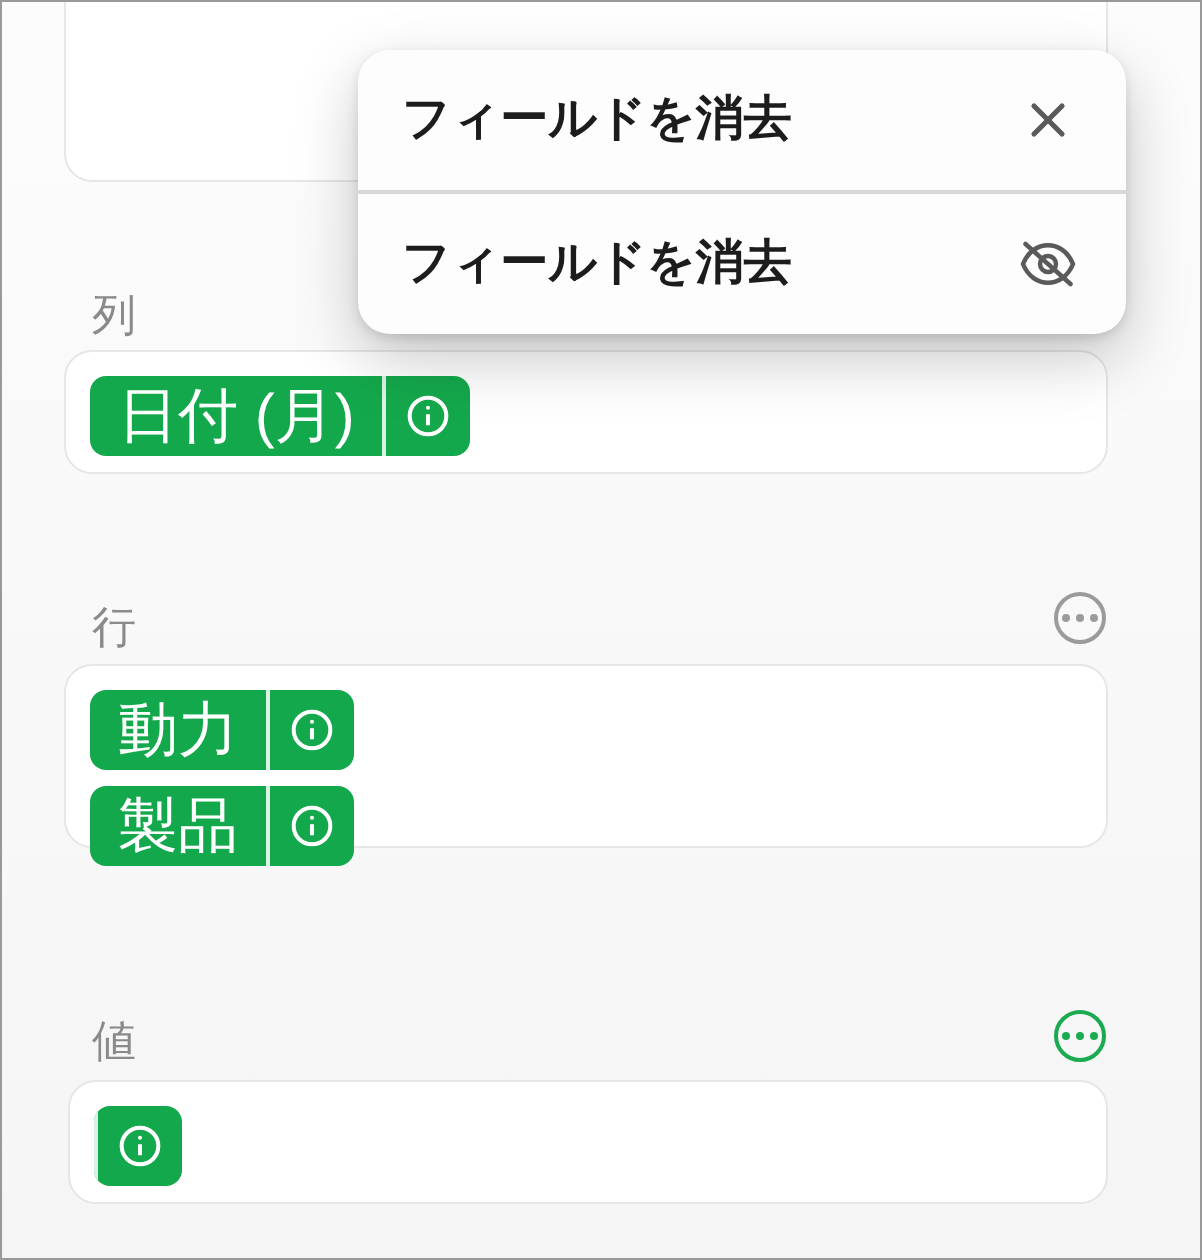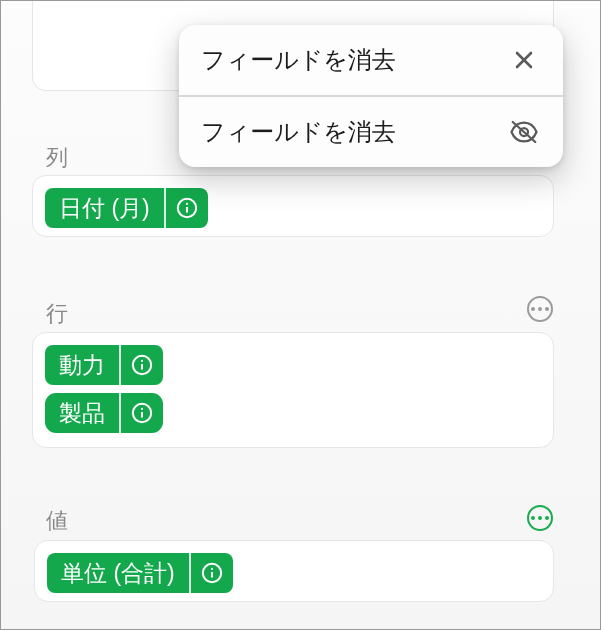--- a/index.html
+++ b/index.html
@@ -29,21 +29,21 @@
       display: inline-flex;
       align-items: stretch;
       background: #14a84c;
       border-radius: 8px;
       height: 40px;
       overflow: hidden;
       margin: 4px 4px;
     }
     .chip-label {
       color: #fff;
-      font-size: 23px;
+      font-size: 30px;
       padding: 0 14px;
       display: flex;
       align-items: center;
       white-space: nowrap;
     }
     .chip-divider {
       width: 2px;
       background: rgba(255,255,255,0.85);
     }
     .chip-info {
@@ -105,25 +105,25 @@
       margin: 0;
     }
     .popover-icon {
       width: 34px;
       height: 34px;
       display: flex;
       align-items: center;
       justify-content: center;
       color: #5a5a5a;
     }
-    .popover-text { flex: 1; padding-right: 14px; line-height: 1.3; }
+    .popover-text { flex: 1; padding-right: 14px; line-height: 1.3; font-weight: bold; }
 
     
     #columns-area { left: 31px; top: 174px; width: 522px; height: 62px; }
-    #rows-area    { left: 31px; top: 331px; width: 522px; height: 116px; }
+    #rows-area    { left: 31px; top: 331px; width: 522px; height: 92px; }
     #values-area  { left: 33px; top: 539px; width: 520px; height: 62px; }
 
     
     #top-area { left: 31px; top: 0; width: 522px; height: 90px; border-radius: 0 0 14px 14px; border-top: none; }
   </style>
 </head>
 <body>
 
 <div class="chip-area" id="top-area"></div>
 
@@ -156,21 +156,21 @@
     <div class="chip-divider"></div>
     <div class="chip-info">
       <svg viewBox="0 0 24 24" fill="none" stroke="currentColor" stroke-width="2.2">
           <circle cx="12" cy="12" r="10"></circle>
           <line x1="12" y1="11" x2="12" y2="17"></line>
           <circle cx="12" cy="7.5" r="1.1" fill="currentColor" stroke="none"></circle>
         </svg>
     </div>
   </div>
   <br>
-  <div class="chip" style="display:inline-flex;border-radius:11px;">
+  <div class="chip" style="display:inline-flex;">
     <div class="chip-label">製品</div>
     <div class="chip-divider"></div>
     <div class="chip-info">
       <svg viewBox="0 0 24 24" fill="none" stroke="currentColor" stroke-width="2.2">
           <circle cx="12" cy="12" r="10"></circle>
           <line x1="12" y1="11" x2="12" y2="17"></line>
           <circle cx="12" cy="7.5" r="1.1" fill="currentColor" stroke="none"></circle>
         </svg>
     </div>
   </div>
@@ -179,21 +179,20 @@
 <div class="section-label" style="left:45px; top:505px;">値</div>
 <div class="more-btn" style="left:526px; top:504px;">
   <div class="more-dots">
       <span></span>
       <span></span>
       <span></span>
     </div>
 </div>
 <div class="chip-area" id="values-area">
   <div class="chip">
-    <div class="chip-label">単位 (合計)</div>
     <div class="chip-divider"></div>
     <div class="chip-info">
       <svg viewBox="0 0 24 24" fill="none" stroke="currentColor" stroke-width="2.2">
           <circle cx="12" cy="12" r="10"></circle>
           <line x1="12" y1="11" x2="12" y2="17"></line>
           <circle cx="12" cy="7.5" r="1.1" fill="currentColor" stroke="none"></circle>
         </svg>
     </div>
   </div>
 </div>

